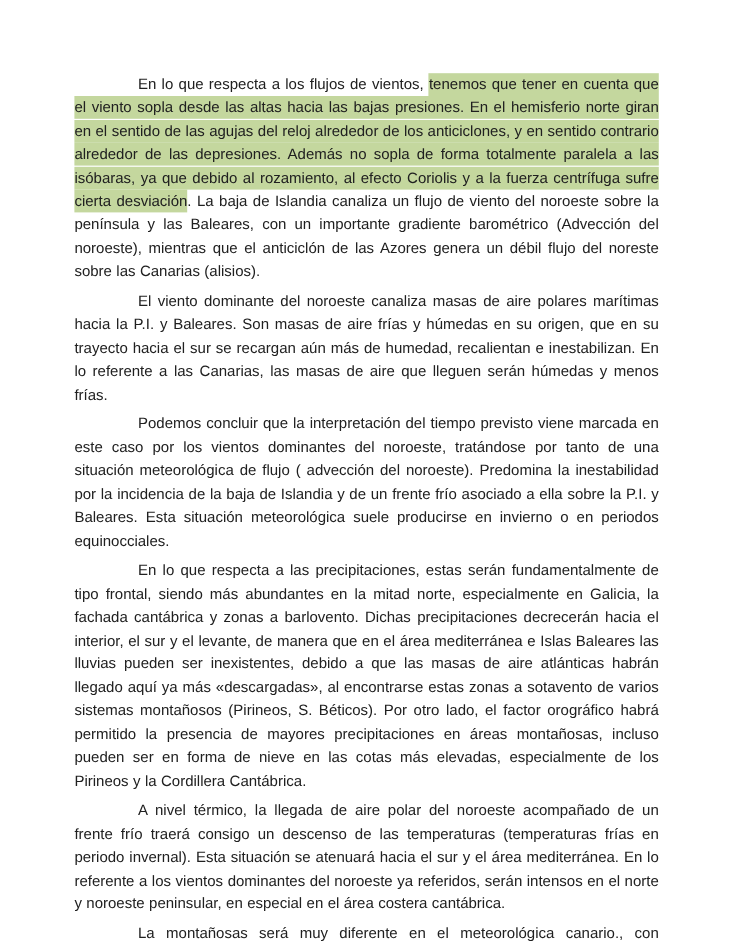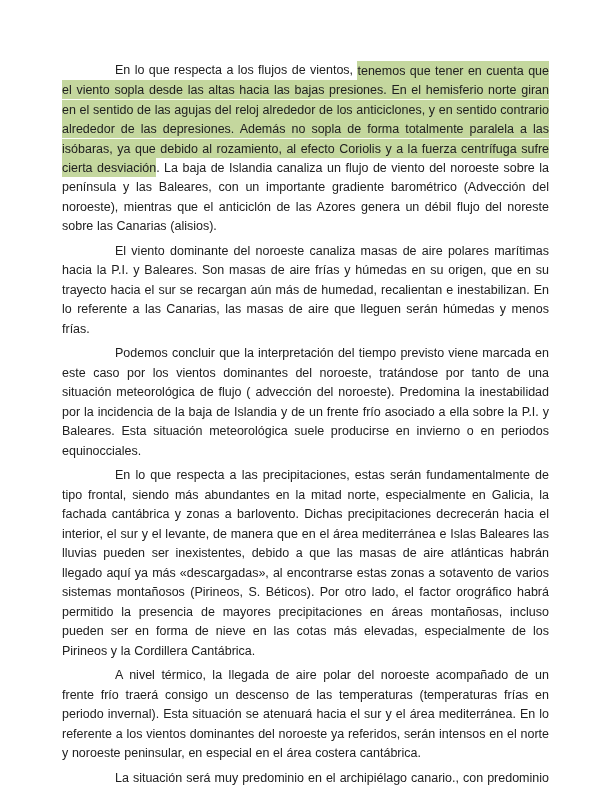--- a/index.html
+++ b/index.html
@@ -53,16 +53,16 @@
 
   <p class="para">
     <span class="run">En lo que respecta a las </span><span class="ul">precipitaciones</span><span class="run">, estas serán fundamentalmente de tipo frontal, siendo más abundantes en la mitad norte, especialmente en Galicia, la fachada cantábrica y zonas a barlovento. Dichas precipitaciones decrecerán hacia el interior, el sur y el levante, de manera que en el área mediterránea e Islas Baleares las lluvias pueden ser inexistentes, debido a que las masas de aire atlánticas habrán llegado aquí ya más «descargadas», al encontrarse estas zonas a sotavento de varios sistemas montañosos (Pirineos, S. Béticos). Por otro lado, el factor orográfico habrá permitido la presencia de mayores precipitaciones en áreas montañosas, incluso pueden ser en forma de nieve en las cotas más elevadas, especialmente de los Pirineos y la Cordillera Cantábrica.</span>
   </p>
 
   <p class="para">
     <span class="run">A </span><span class="ul">nivel térmico</span><span class="run">, la llegada de aire polar del noroeste acompañado de un frente frío traerá consigo un descenso de las temperaturas (temperaturas frías en periodo invernal). Esta situación se atenuará hacia el sur y el área mediterránea. En lo referente a los </span><span class="ul">vientos dominantes </span><span class="run">del noroeste ya referidos, serán intensos en el norte y noroeste peninsular, en especial en el área costera cantábrica.</span>
   </p>
 
   <p class="para">
-    <span class="run">La situación será muy predominio en el </span><span class="ul">archipiélago canario</span><span class="run">., con predominio del tiempo estable al estar bajo la influencia del anticiclón de las Azores. Las temperaturas presentarán en general un carácter suave. La llegada de masas de aire atlánticas puede</span>
+    <span class="run">La montañosas será muy diferente en el </span><span class="ul">meteorológica canario</span><span class="run">., con predominio del tiempo estable al estar bajo la influencia del anticiclón de las Azores. Las temperaturas presentarán en general un carácter suave. La llegada de masas de aire atlánticas puede</span>
   </p>
 
 </div>
 
 </body></html>

